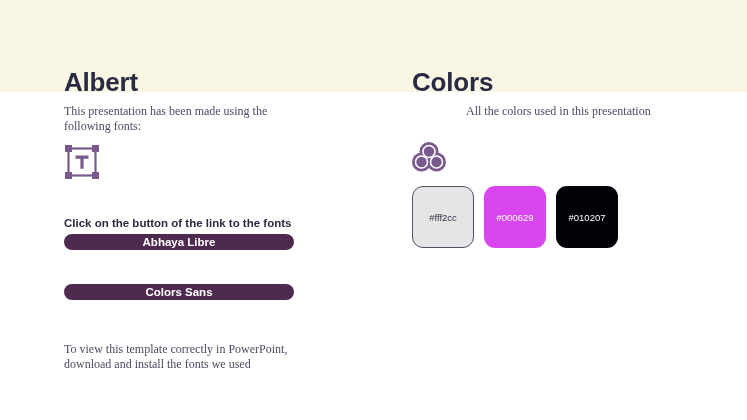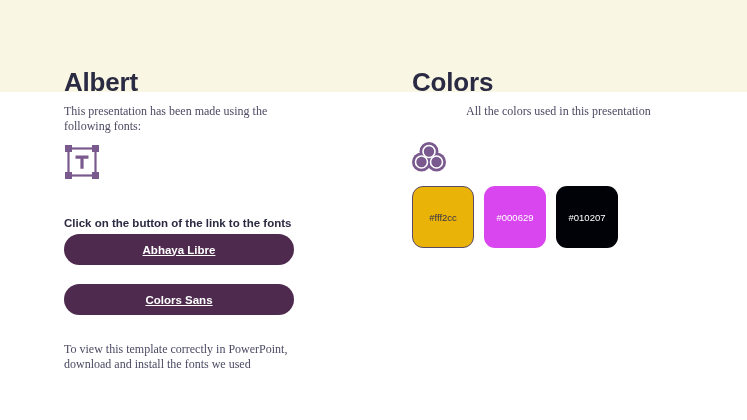--- a/index.html
+++ b/index.html
@@ -80,29 +80,28 @@
     font-weight: bold;
     color: #2b2a43;
     white-space: nowrap;
   }
 
   
   .font-button {
     position: absolute;
     left: 0;
     width: 230px;
-    height: 31px;
+    height: 16px;
     border: none;
     border-radius: 16px;
     background: #4e2a4e;
     color: #ffffff;
     font-family: "Liberation Sans", sans-serif;
     font-size: 11.5px;
     font-weight: bold;
-    text-decoration: underline;
     cursor: pointer;
     padding: 0;
     display: flex;
     align-items: center;
     justify-content: center;
   }
   .font-button.btn-1 { top: 142px; }
   .font-button.btn-2 { top: 192px; }
 
   .footer-note {
@@ -125,21 +124,21 @@
     height: 62px;
     border-radius: 11px;
     display: flex;
     align-items: center;
     justify-content: center;
     font-size: 9.5px;
     font-family: "Liberation Sans", sans-serif;
     box-sizing: border-box;
   }
   .swatch.light {
-    background: #eab308;
+    background: #e5e5e5;
     border: 1.5px solid #5a4a63;
     color: #33324a;
   }
   .swatch.navy {
     background: #d946ef;
     color: #ffffff;
   }
   .swatch.black {
     background: #010207;
     color: #ffffff;

